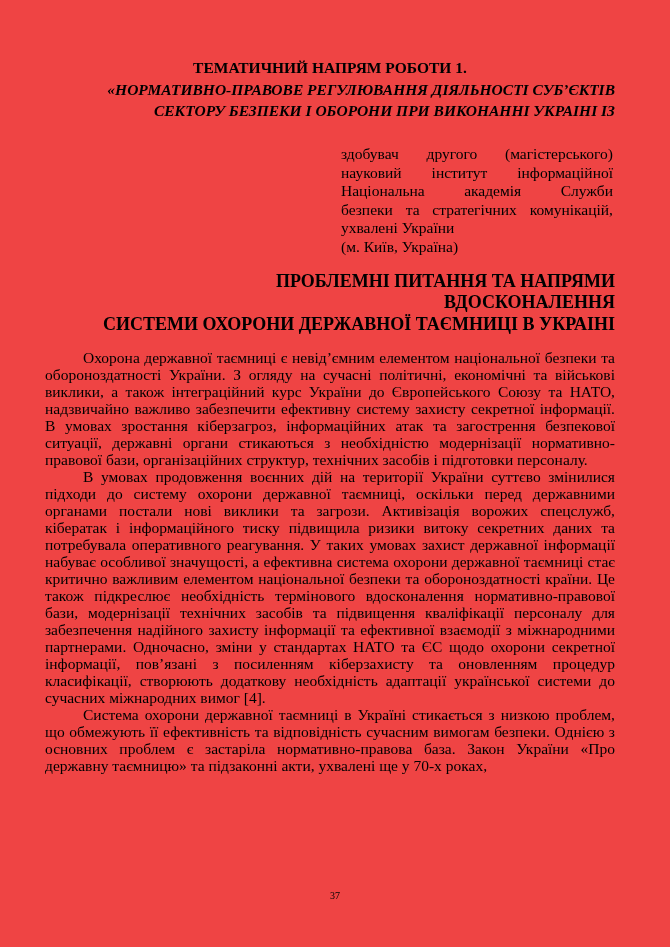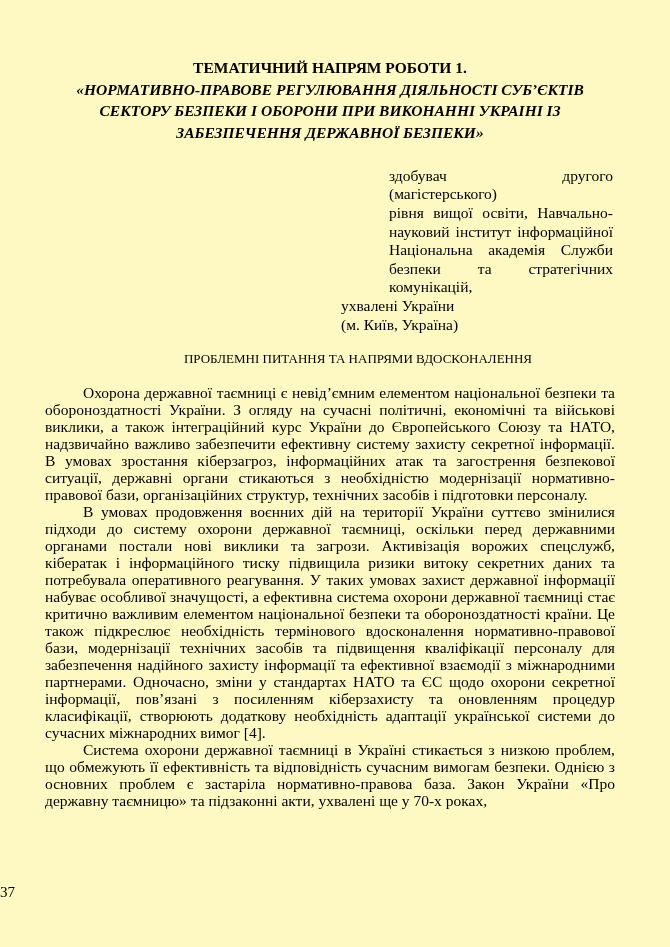--- a/index.html
+++ b/index.html
@@ -5,60 +5,60 @@
   html, body {
     margin: 0;
     padding: 0;
     background: #ffffff;
   }
   .page {
     position: relative;
     width: 670px;
     height: 947px;
     box-sizing: border-box;
-    background: #fef9c3;
+    background: #ef4444;
     color: #000000;
     font-family: "Liberation Serif", "DejaVu Serif", serif;
     padding: 57px 55px 0 45px;
     overflow: hidden;
   }
   
   .topic-heading {
     text-align: center;
     font-weight: bold;
     font-size: 15.5px;
     line-height: 21.7px;
   }
   .topic-heading .quote-line {
     font-style: italic;
+    text-align: right;
   }
   
   .author-block {
     width: 272px;
     margin-left: 296px;
     margin-top: 23px;
     font-size: 15.5px;
     line-height: 18.6px;
   }
   .author-name {
     font-weight: bold;
   }
   .aff-just {
     text-align: justify;
     text-align-last: justify;
-    margin-left: 48px;
   }
   .author-location {
   }
   
   .article-title {
     margin: 14px 0 0 0;
-    text-align: center;
-    font-weight: normal;
-    font-size: 13px;
+    text-align: right;
+    font-weight: bold;
+    font-size: 18px;
     line-height: 21.5px;
   }
   .article-title .title-line-1 {
     
     padding-left: 56px;
   }
   
   .body-text {
     margin-top: 14px;
     font-size: 15.5px;
@@ -68,49 +68,48 @@
   .body-text p {
     margin: 0;
     text-indent: 38px;
   }
   
   .page-number {
     position: absolute;
     left: 0;
     right: 0;
     bottom: 46px;
-    text-align: left;
-    font-size: 15px;
+    text-align: center;
+    font-size: 10px;
     margin-top: 36px;
   }
 </style>
 </head>
 <body>
 
 <div class="page">
 
   <div class="topic-heading">
     <div>ТЕМАТИЧНИЙ НАПРЯМ РОБОТИ 1.</div>
     <div class="quote-line">«НОРМАТИВНО-ПРАВОВЕ РЕГУЛЮВАННЯ ДІЯЛЬНОСТІ СУБ’ЄКТІВ</div>
     <div class="quote-line">СЕКТОРУ БЕЗПЕКИ І ОБОРОНИ ПРИ ВИКОНАННІ УКРАІНІ ІЗ</div>
-    <div class="quote-line">ЗАБЕЗПЕЧЕННЯ ДЕРЖАВНОЇ БЕЗПЕКИ»</div>
   </div>
 
   <div class="author-block">
     <div class="aff-just">здобувач другого (магістерського)</div>
-    <div class="aff-just">рівня вищої освіти, Навчально-</div>
     <div class="aff-just">науковий інститут інформаційної</div>
     <div class="aff-just">Національна академія Служби</div>
     <div class="aff-just">безпеки та стратегічних комунікацій,</div>
     <div>ухвалені України</div>
     <div class="author-location">(м. Київ, Україна)</div>
   </div>
 
   <h2 class="article-title">
     <div class="title-line-1">ПРОБЛЕМНІ ПИТАННЯ ТА НАПРЯМИ ВДОСКОНАЛЕННЯ</div>
+    <div>СИСТЕМИ ОХОРОНИ ДЕРЖАВНОЇ ТАЄМНИЦІ В УКРАІНІ</div>
   </h2>
 
   <div class="body-text">
     <p>Охорона державної таємниці є невід’ємним елементом національної безпеки та обороноздатності України. З огляду на сучасні політичні, економічні та військові виклики, а також інтеграційний курс України до Європейського Союзу та НАТО, надзвичайно важливо забезпечити ефективну систему захисту секретної інформації. В умовах зростання кіберзагроз, інформаційних атак та загострення безпекової ситуації, державні органи стикаються з необхідністю модернізації нормативно-правової бази, організаційних структур, технічних засобів і підготовки персоналу.</p>
     <p>В умовах продовження воєнних дій на території України суттєво змінилися підходи до систему охорони державної таємниці, оскільки перед державними органами постали нові виклики та загрози. Активізація ворожих спецслужб, кібератак і інформаційного тиску підвищила ризики витоку секретних даних та потребувала оперативного реагування. У таких умовах захист державної інформації набуває особливої значущості, а ефективна система охорони державної таємниці стає критично важливим елементом національної безпеки та обороноздатності країни. Це також підкреслює необхідність термінового вдосконалення нормативно-правової бази, модернізації технічних засобів та підвищення кваліфікації персоналу для забезпечення надійного захисту інформації та ефективної взаємодії з міжнародними партнерами. Одночасно, зміни у стандартах НАТО та ЄС щодо охорони секретної інформації, пов’язані з посиленням кіберзахисту та оновленням процедур класифікації, створюють додаткову необхідність адаптації української системи до сучасних міжнародних вимог [4].</p>
     <p>Система охорони державної таємниці в Україні стикається з низкою проблем, що обмежують її ефективність та відповідність сучасним вимогам безпеки. Однією з основних проблем є застаріла нормативно-правова база. Закон України «Про державну таємницю» та підзаконні акти, ухвалені ще у 70-х роках,</p>
   </div>
 
   <div class="page-number">37</div>
 

